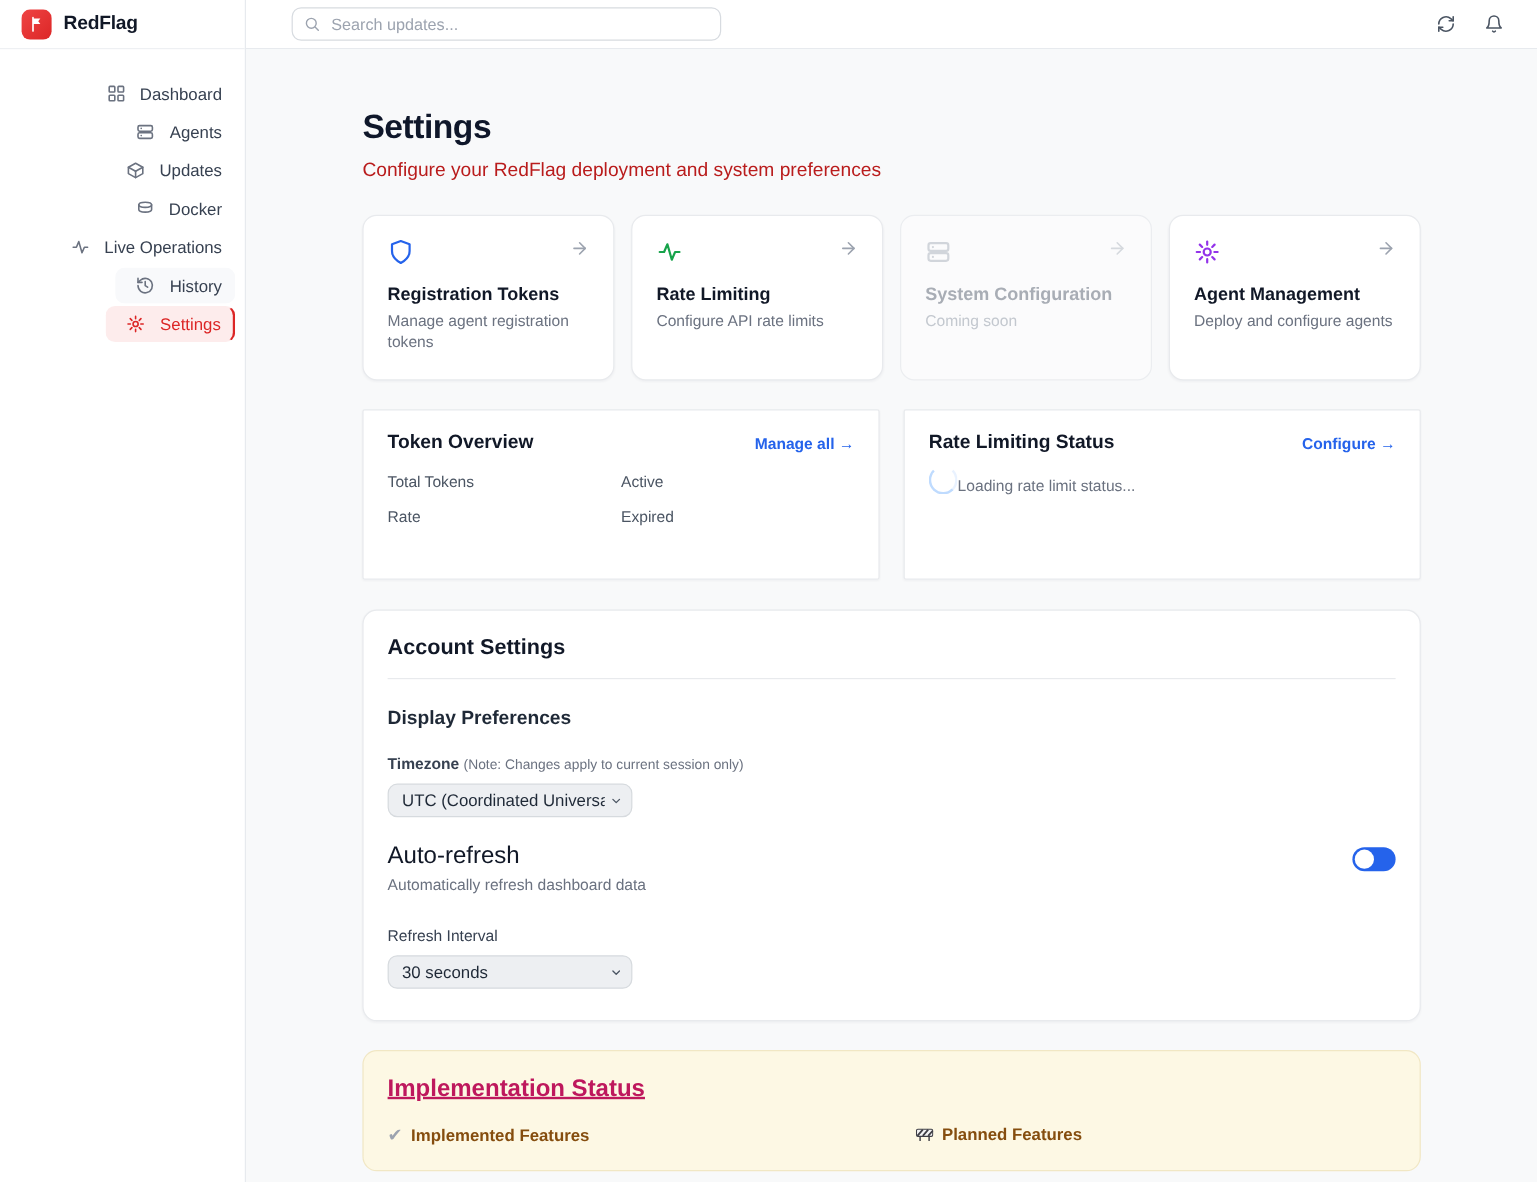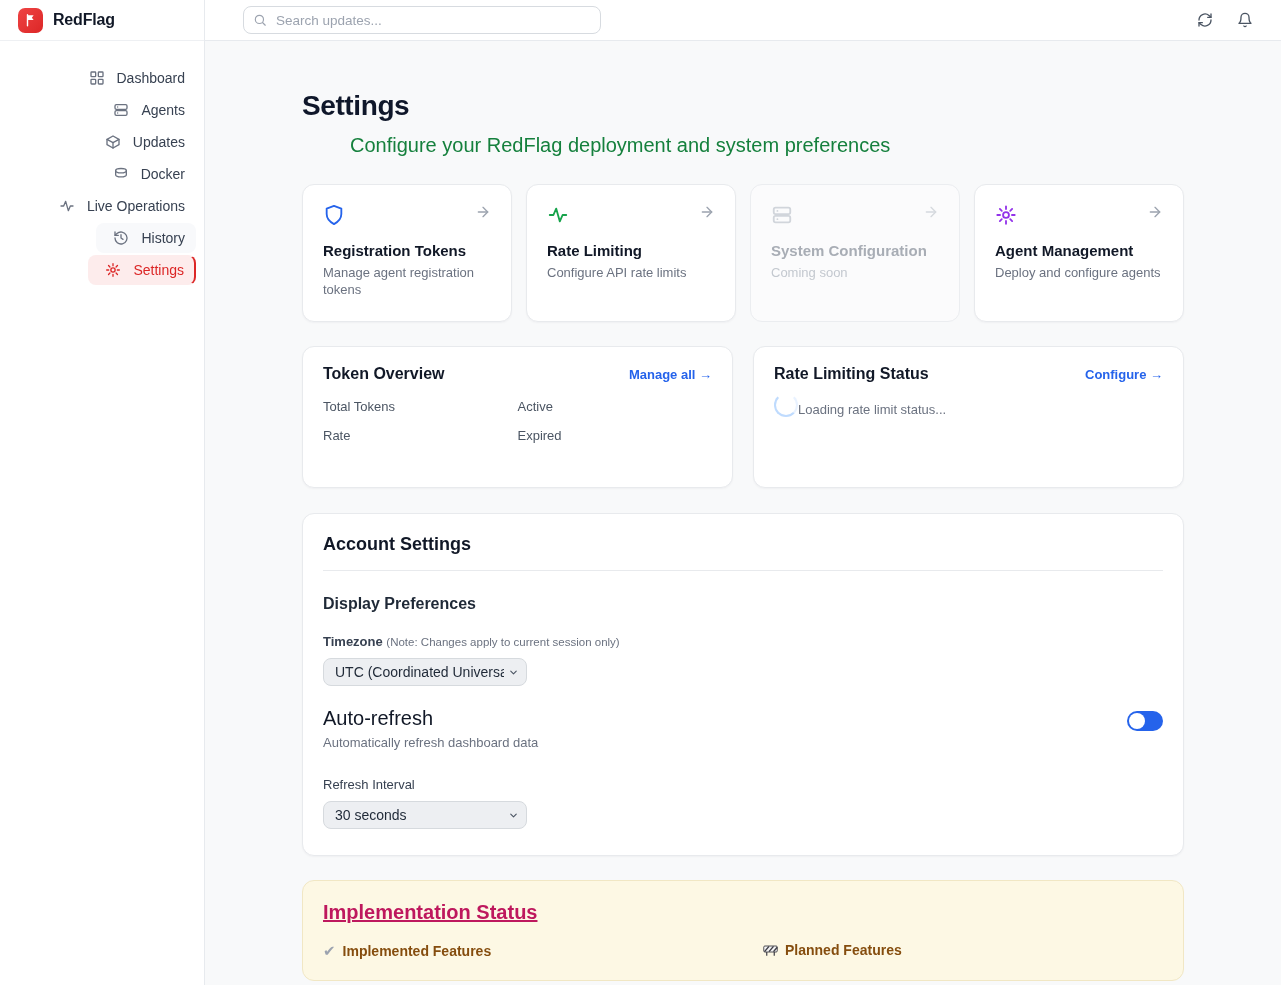--- a/index.html
+++ b/index.html
@@ -25,35 +25,35 @@
   .search-wrap { position:relative; width:358px; }
   .search-wrap svg { position:absolute; left:10px; top:7px; }
   .search-input { width:100%; height:28px; border:1px solid #d7dbe0; border-radius:8px; padding:0 12px 0 32px; font-size:13.5px; color:#4d7c0f; background:#fff; font-family:inherit; outline:none; }
   .search-input::placeholder { color:#9ca3af; }
   .topbar-icons { margin-left:auto; display:flex; align-items:center; gap:24px; }
   .icon-btn { background:none; border:none; cursor:pointer; display:flex; align-items:center; padding:0; }
   
   .content { flex:1; overflow:hidden; background:#f8f9fa; }
   .content-inner { width:882px; margin:0 auto; padding-top:49px; }
   .page-title { font-size:28px; font-weight:700; color:#0f172a; letter-spacing:-0.4px; }
-  .page-subtitle { font-size:20px; color:#15803d; margin-top:12px;margin-left:48px; }
+  .page-subtitle { font-size:16px; color:#b91c1c; margin-top:12px; }
   
   .cards-grid { margin-top:27px; display:grid; grid-template-columns:repeat(4,1fr); gap:14px; }
   .qcard { background:#ffffff; border:1px solid #e8eaed; border-radius:12px; height:138px; padding:19px 20px; cursor:pointer; box-shadow:0 1px 2px rgba(16,24,40,.04); }
   .qcard-top { display:flex; justify-content:space-between; align-items:flex-start; }
   .qcard-title { margin-top:16px; font-size:15px; font-weight:600; color:#111827; }
   .qcard-desc { margin-top:6px; font-size:13px; color:#6b7280; line-height:1.3; }
   .qcard.disabled { background:#fbfbfc; cursor:default; border-color:#ebedf0; box-shadow:none; }
   .qcard.disabled .qcard-title { color:#a8adb5; }
   .qcard.disabled .qcard-desc { color:#c3c8cf; }
   .arrow-ic { color:#9ca3af; }
   .qcard.disabled .arrow-ic { color:#d5d9de; }
   
   .panels-row { margin-top:24px; display:grid; grid-template-columns:1fr 1fr; gap:20px; }
-  .panel { background:#ffffff; border:1px solid #e8eaed; border-radius:12px; height:142px; padding:18px 20px; box-shadow:0 1px 2px rgba(16,24,40,.04); }
+  .panel { background:#ffffff; border:1px solid #e8eaed; border-radius:2px; height:142px; padding:18px 20px; box-shadow:0 1px 2px rgba(16,24,40,.04); }
   .panel-head { display:flex; justify-content:space-between; align-items:center; }
   .panel-title { font-size:16px; font-weight:700; color:#111827; }
   .panel-link { font-size:13px; font-weight:600; color:#2563eb; text-decoration:none; cursor:pointer; }
   .stats-grid { margin-top:16px; display:grid; grid-template-columns:1fr 1fr; row-gap:14px; }
   .stat-label { font-size:13px; color:#4b5563; }
   .loading-wrap { display:flex; flex-direction:row; align-items:center; margin-top:10px; }
   .spinner { width:24px; height:24px; border-radius:50%; border:2px solid #bfdbfe; border-top-color:transparent; border-right-color:rgba(191,219,254,.35); }
   .loading-text { margin-top:9px; font-size:13px; color:#6b7280; }
   
   .account-card { margin-top:25px; background:#ffffff; border:1px solid #e8eaed; border-radius:12px; padding:20px 20px 26px; box-shadow:0 1px 2px rgba(16,24,40,.04); }

